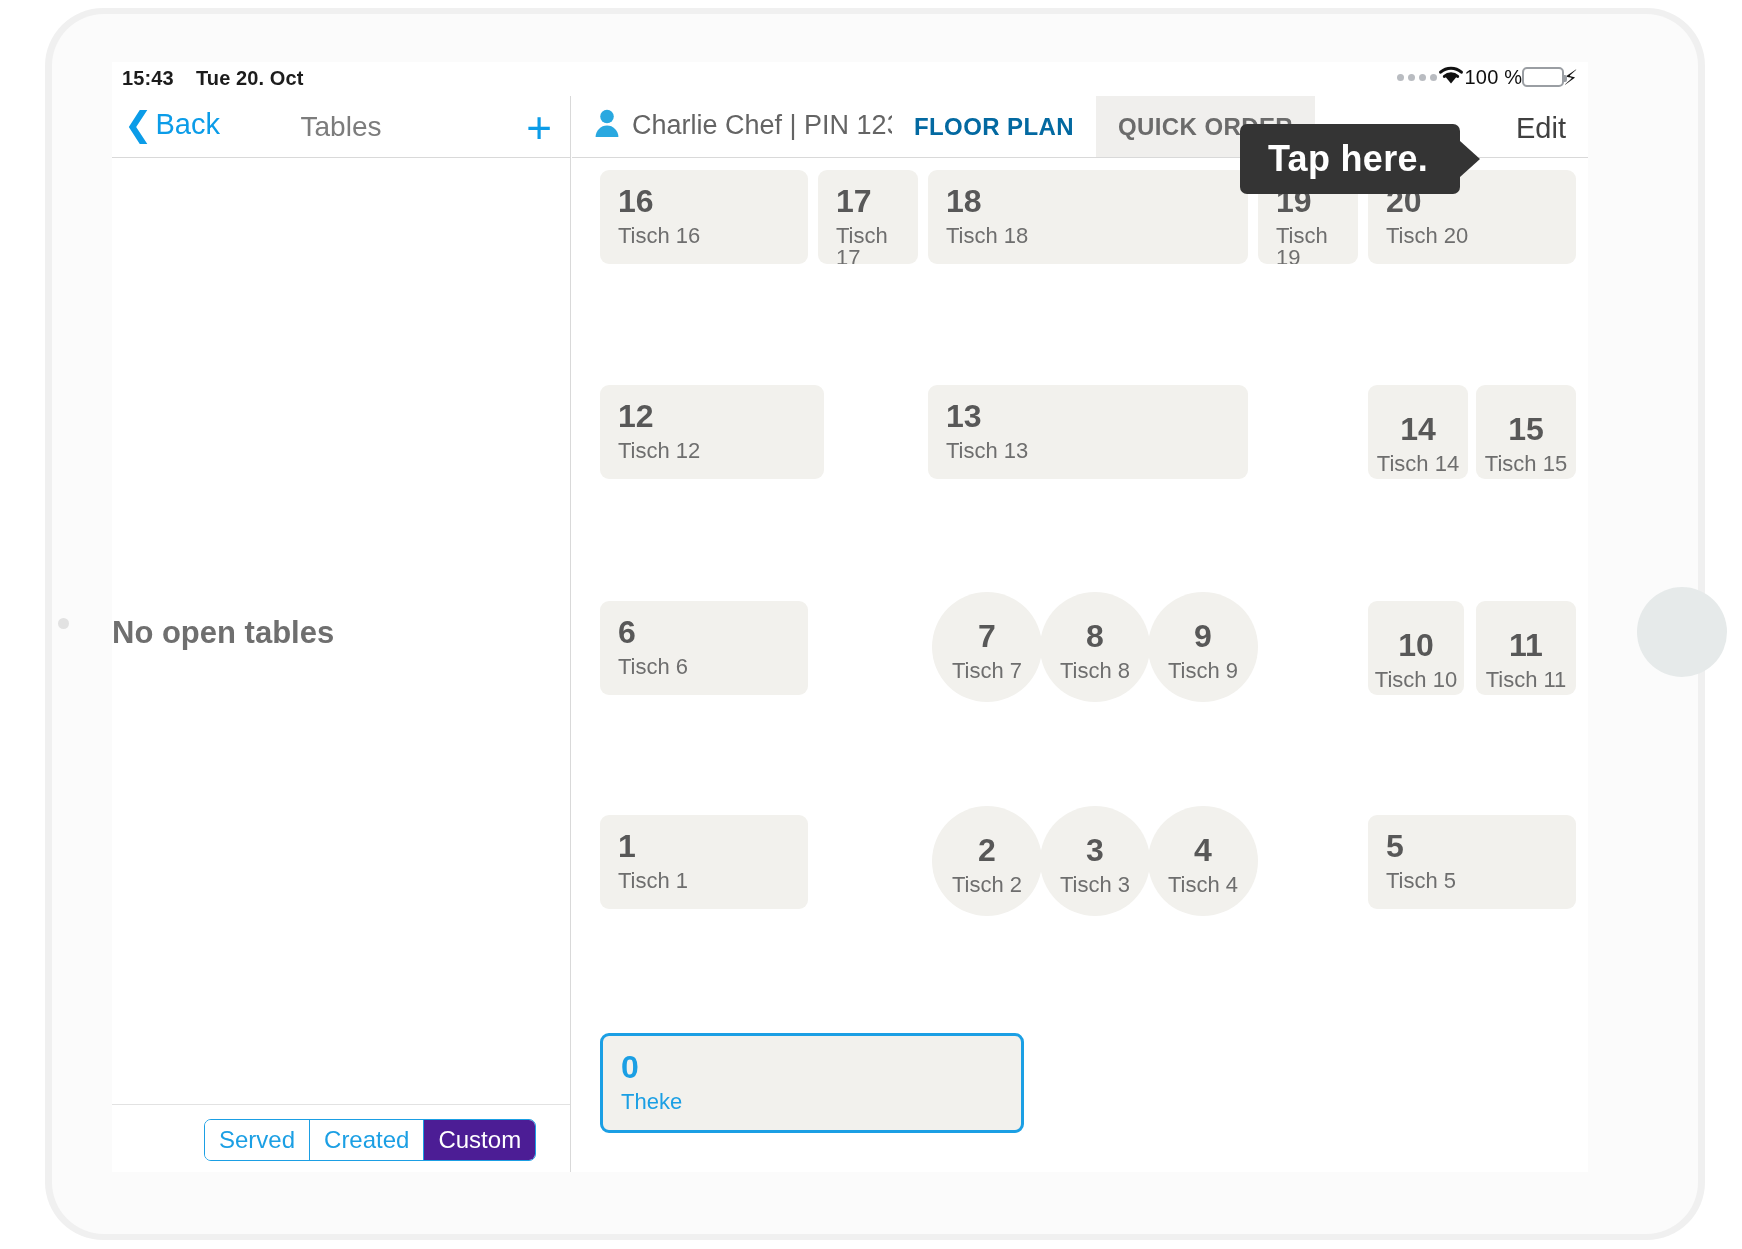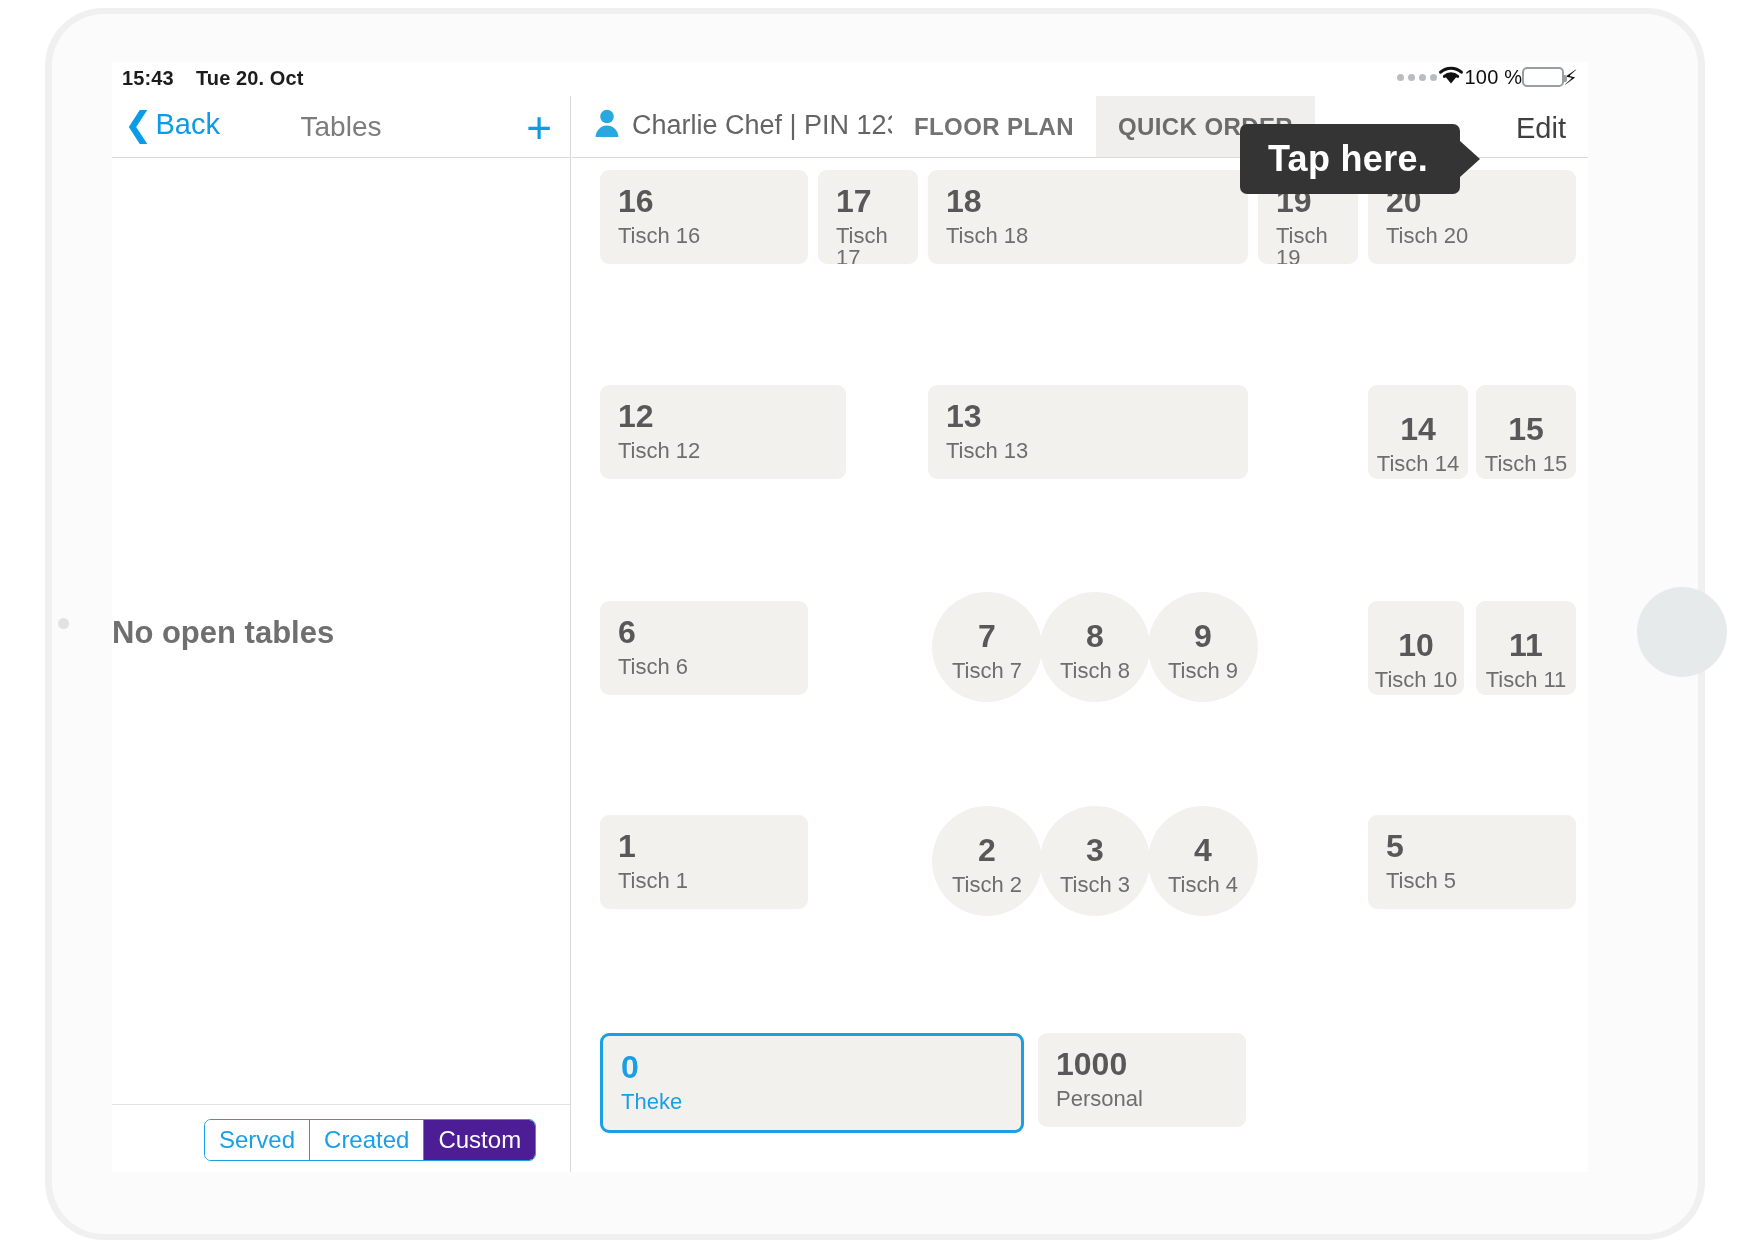--- a/index.html
+++ b/index.html
@@ -141,21 +141,21 @@
   }
   #user-label{font-size:27px;color:#646464;}
   #segctl-top{
     position:absolute;left:320px;top:0px;display:flex;height:61px;background:#f0efed;
   }
   .topseg{
     display:flex;align-items:center;justify-content:center;
     padding:0 22px;font-size:24px;font-weight:bold;letter-spacing:0.4px;
     color:#6b6b6b;background:#f0efed;cursor:pointer;
   }
-  .topseg.active{background:#ffffff;color:#737373;}
+  .topseg.active{background:#ffffff;color:#0369a1;}
   #edit-button{
     position:absolute;right:22px;top:16px;font-size:29px;color:#404040;cursor:pointer;
   }
 
   
   #tooltip{
     position:absolute;left:668px;top:28px;height:70px;
     background:#343434;border-radius:7px;display:flex;align-items:center;
     padding:0 32px 0 28px;z-index:40;
   }
@@ -300,21 +300,21 @@
           <div class="nm">Tisch 18</div>
         </div>
         <div class="tbl" style="left: 686px; top: 12px; width: 100px; height: 94px;">
           <div class="num">19</div>
           <div class="nm">Tisch 19</div>
         </div>
         <div class="tbl" style="left: 796px; top: 12px; width: 208px; height: 94px;">
           <div class="num">20</div>
           <div class="nm">Tisch 20</div>
         </div>
-        <div class="tbl" style="left: 28px; top: 227px; width: 246px; height: 94px;">
+        <div class="tbl" style="left: 28px; top: 227px; width: 224px; height: 94px;">
           <div class="num">12</div>
           <div class="nm">Tisch 12</div>
         </div>
         <div class="tbl" style="left: 356px; top: 227px; width: 320px; height: 94px;">
           <div class="num">13</div>
           <div class="nm">Tisch 13</div>
         </div>
         <div class="tbl sq-c" style="left: 796px; top: 227px; width: 100px; height: 94px;">
           <div class="num">14</div>
           <div class="nm">Tisch 14</div>
@@ -364,20 +364,16 @@
           <div class="nm">Tisch 4</div>
         </div>
         <div class="tbl" style="left: 796px; top: 657px; width: 208px; height: 94px;">
           <div class="num">5</div>
           <div class="nm">Tisch 5</div>
         </div>
         <div class="tbl sel" style="left: 28px; top: 875px; width: 424px; height: 100px;">
           <div class="num">0</div>
           <div class="nm">Theke</div>
         </div>
-        <div class="tbl" style="left: 466px; top: 875px; width: 208px; height: 94px;">
-          <div class="num">1000</div>
-          <div class="nm">Personal</div>
-        </div>
       </div>
   </div>
 
 </div>
 
 </body></html>

